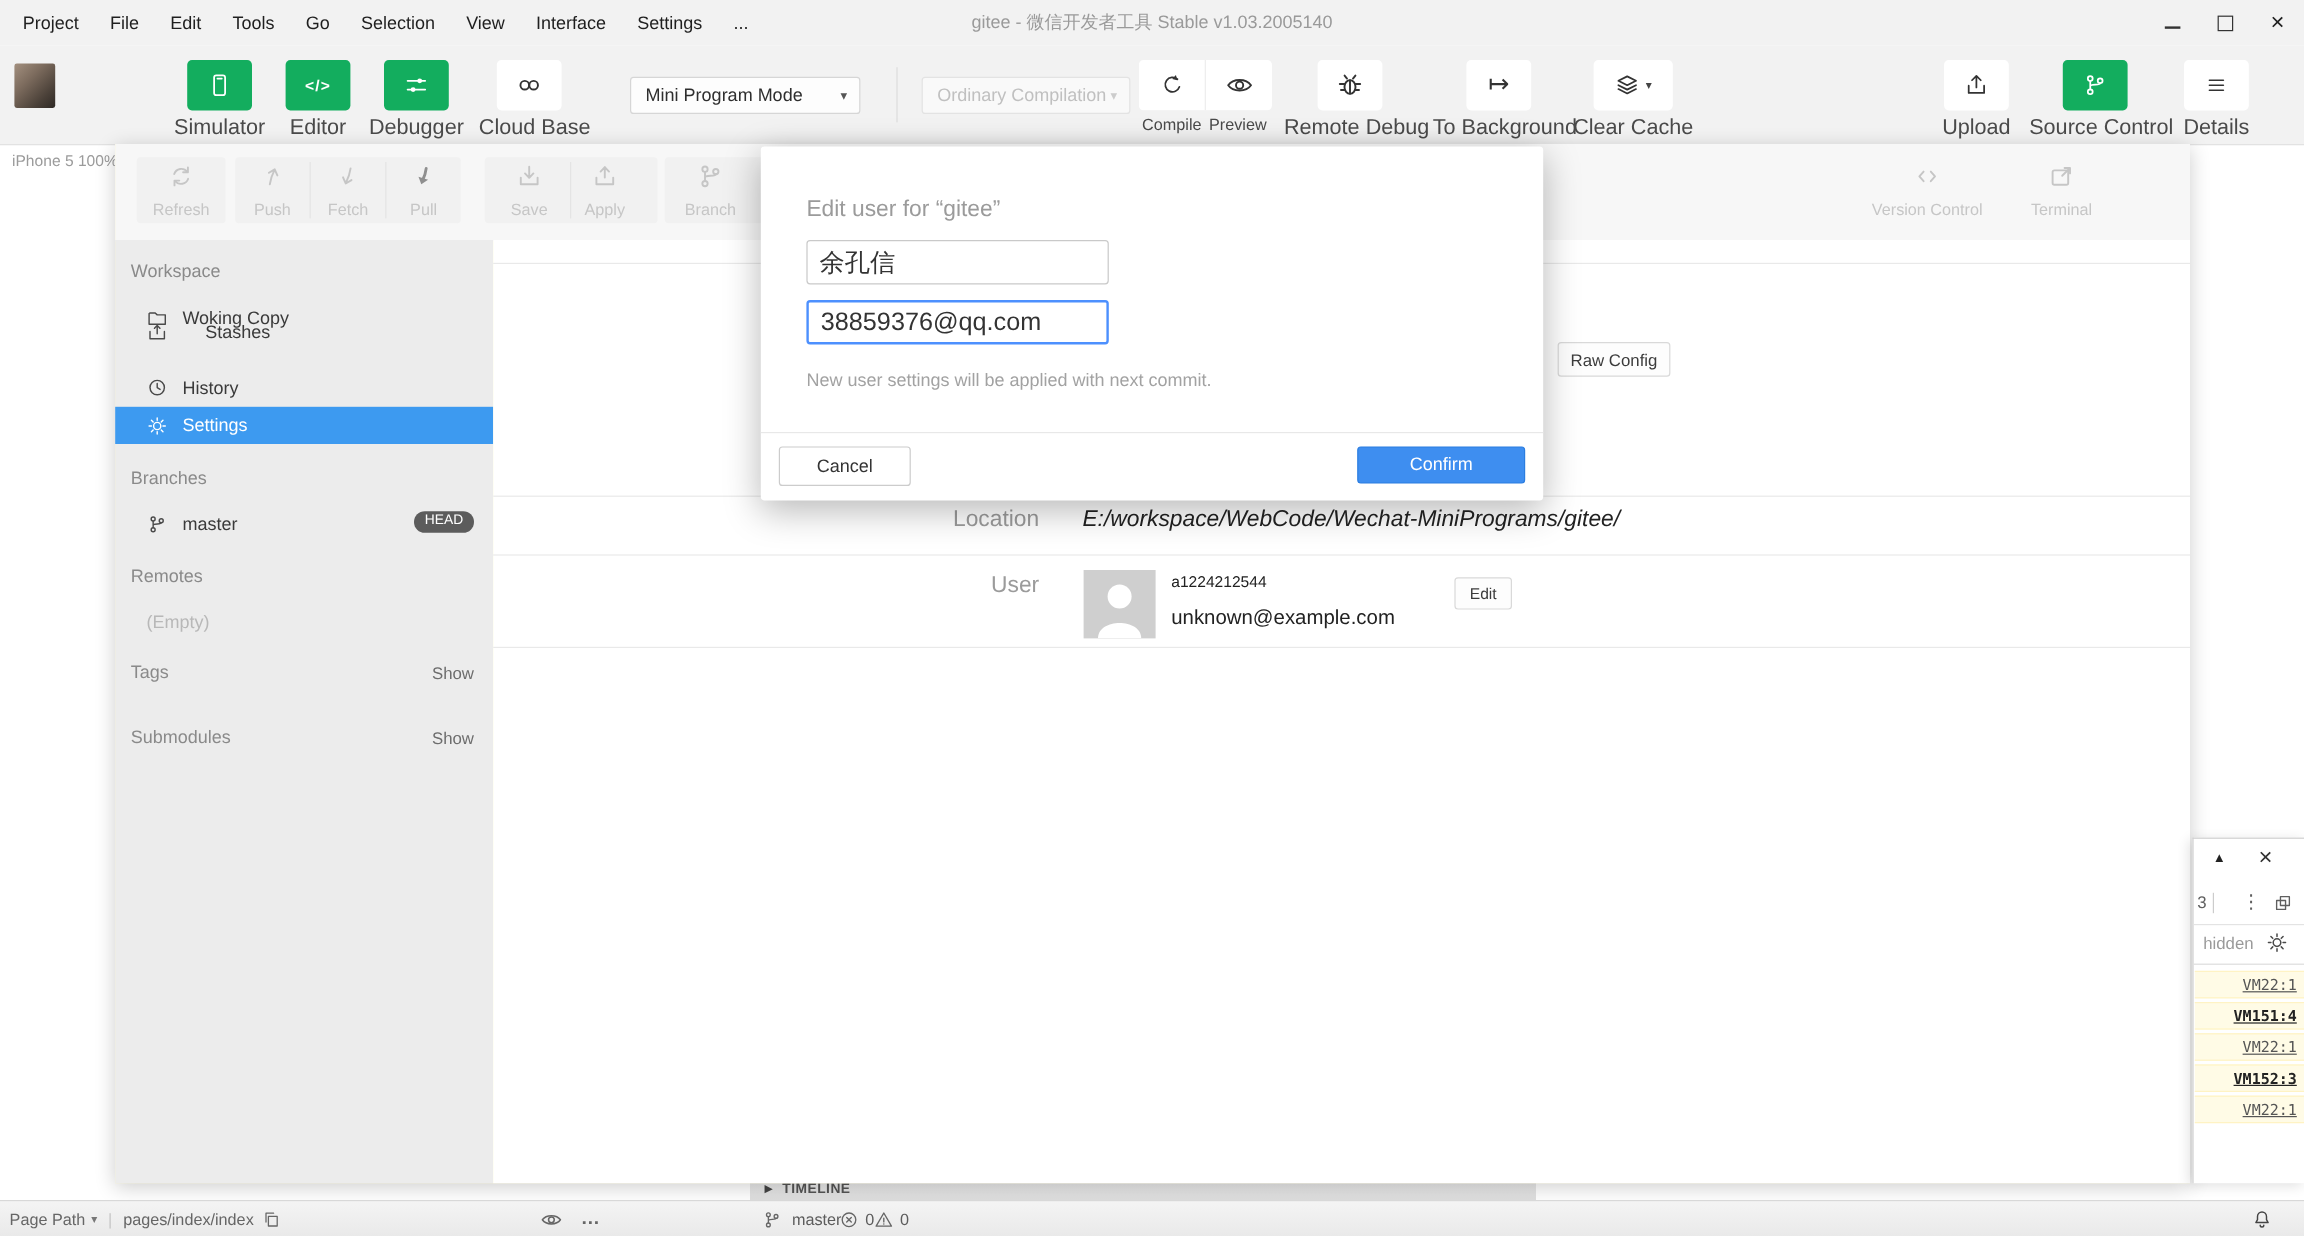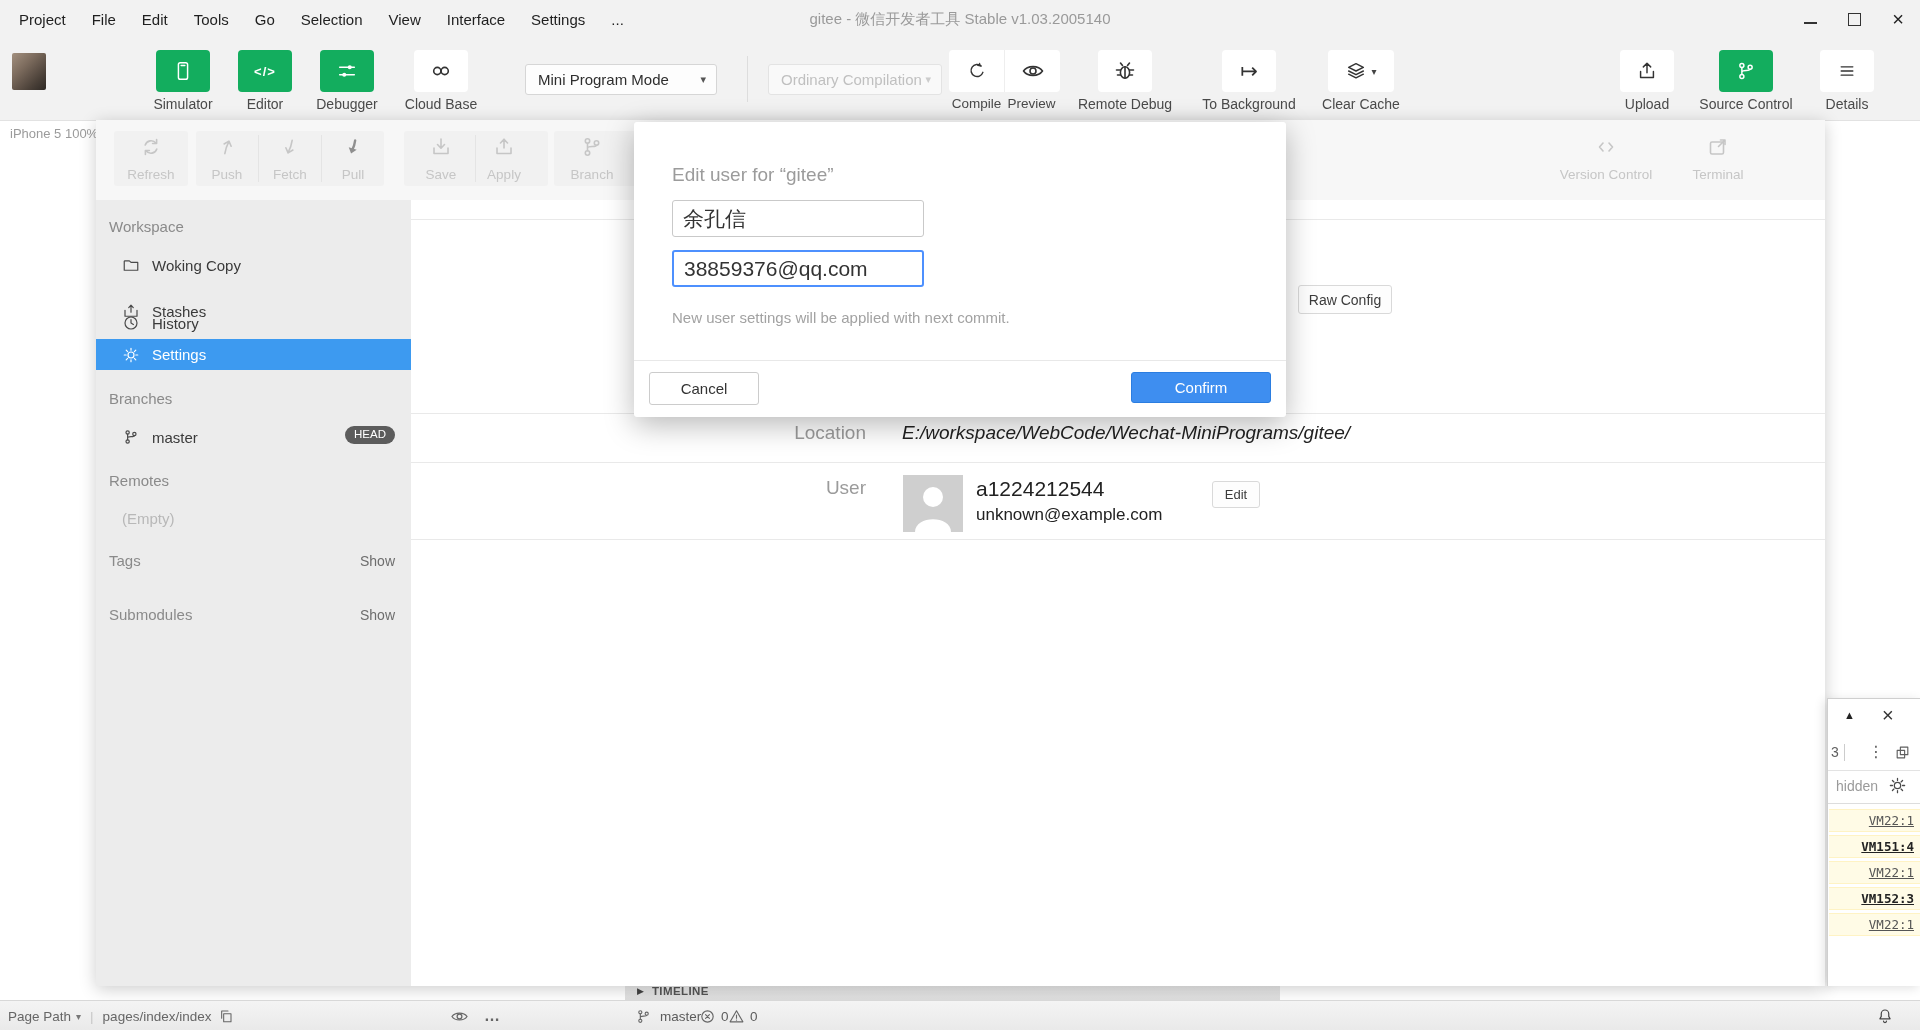--- a/index.html
+++ b/index.html
@@ -21,21 +21,21 @@
   .glyph-close{font-size:20px;line-height:20px;color:#222;}
 
   
   .toolbar{position:absolute;left:0;top:38px;width:1920px;height:82px;background:#f2f2f2;border-bottom:1px solid #e2e2e2;}
   .avatar{position:absolute;left:12px;top:15px;width:34px;height:37px;border-radius:2px;
           background:linear-gradient(135deg,#a3907f 0%,#7d6c5e 35%,#4a4038 75%,#2e2925 100%);}
   .tool{position:absolute;top:12px;text-align:center;}
   .tool .tbtn{width:54px;height:42px;border-radius:4px;margin:0 auto;display:flex;align-items:center;justify-content:center;}
   .tbtn.green{background:#13ad5e;color:#fff;}
   .tbtn.white{background:#fff;color:#333;}
-  .tool .tlbl{margin-top:4px;font-size:14px;color:#4a4a4a;white-space:nowrap;}
+  .tool .tlbl{margin-top:4px;font-size:18px;color:#4a4a4a;white-space:nowrap;}
   .code-glyph{font-size:13px;font-weight:bold;letter-spacing:1px;color:#fff;}
   .select{position:absolute;height:31px;border-radius:3px;display:flex;align-items:center;box-sizing:border-box;}
   .select .caret{margin-left:auto;font-size:11px;padding-right:10px;}
   .sel-mode{left:525px;top:26px;width:192px;background:#fdfdfd;border:1px solid #d6d6d6;font-size:15px;color:#2e2e2e;padding-left:12px;}
   .sel-mode .caret{color:#555;}
   .sel-compile{left:768px;top:26px;width:174px;background:#f9f9f9;border:1px solid #e3e3e3;font-size:15px;color:#c0c0c0;padding-left:12px;}
   .sel-compile .caret{color:#ccc;}
   .vsep{position:absolute;left:747px;top:18px;width:1px;height:46px;background:#ddd;}
   .seg{position:absolute;left:949px;top:12px;}
   .seg-row{display:flex;border-radius:4px;overflow:hidden;}
@@ -72,21 +72,21 @@
   .sb-empty{position:absolute;left:26px;font-size:15px;color:#b8b8b8;}
   .sb-show{position:absolute;right:16px;font-size:14px;color:#6d6d6d;}
 
   .content{position:absolute;left:315px;top:0;right:0;height:100%;background:#fff;}
   .cdiv{position:absolute;left:0;right:0;height:1px;background:#e9e9e9;}
   .btn-plain{background:#fdfdfd;border:1px solid #d9d9d9;border-radius:3px;color:#3c3c3c;
              display:flex;align-items:center;justify-content:center;box-sizing:border-box;}
   .row-label{position:absolute;left:85px;width:370px;text-align:right;font-size:19px;color:#9b9b9b;}
   .loc-value{position:absolute;left:491px;font-size:19px;color:#222;font-style:italic;}
   .user-avatar{position:absolute;left:492px;top:275px;width:60px;height:57px;background:#cfcfcf;overflow:hidden;}
-  .user-name{position:absolute;left:565px;top:277px;font-size:21px;color:#222;}
+  .user-name{position:absolute;left:565px;top:277px;font-size:13px;color:#222;}
   .user-email{position:absolute;left:565px;top:305px;font-size:17px;color:#222;}
 
   
   .dialog{position:absolute;left:634px;top:122px;width:652px;height:295px;background:#fff;border-radius:3px;
           box-shadow:0 8px 30px rgba(0,0,0,.28);z-index:20;}
   .dlg-title{position:absolute;left:38px;top:42px;font-size:19px;color:#9b9b9b;}
   .dlg-input{position:absolute;left:38px;width:252px;height:37px;box-sizing:border-box;border:1px solid #c9c9c9;
              border-radius:3px;font-size:21px;color:#333;padding:0 10px;outline:none;background:#fff;
              font-family:"Liberation Sans","DejaVu Sans",sans-serif;}
   .dlg-input.focused{border:2px solid #4d90fe;}
@@ -440,21 +440,21 @@
         <div class="sb-section" style="top:18px;">Workspace</div>
 
         <div class="sb-item" style="top:50px;">
           <span class="sb-ico">
             <svg width="18" height="18" viewBox="0 0 24 24">
                 <path class="sic" d="M3 7 V19 H21 V8.5 H12 L9.8 6.5 H3.8 Z"></path>
               </svg>
             </span>
           <span>Woking Copy</span>
         </div>
-        <div class="sb-item" style="top:96px;">
+        <div class="sb-item" style="top:62px;gap:19px;">
           <span class="sb-ico">
             <svg width="18" height="18" viewBox="0 0 24 24">
                 <path class="sic" d="M4 11 V19 H20 V11 M12 13.5 V4.5 M9 7.5 L12 4.2 L15 7.5"></path>
               </svg>
             </span>
           <span>Stashes</span>
         </div>
         <div class="sb-item" style="top:108px;">
           <span class="sb-ico">
             <svg width="18" height="18" viewBox="0 0 24 24">

